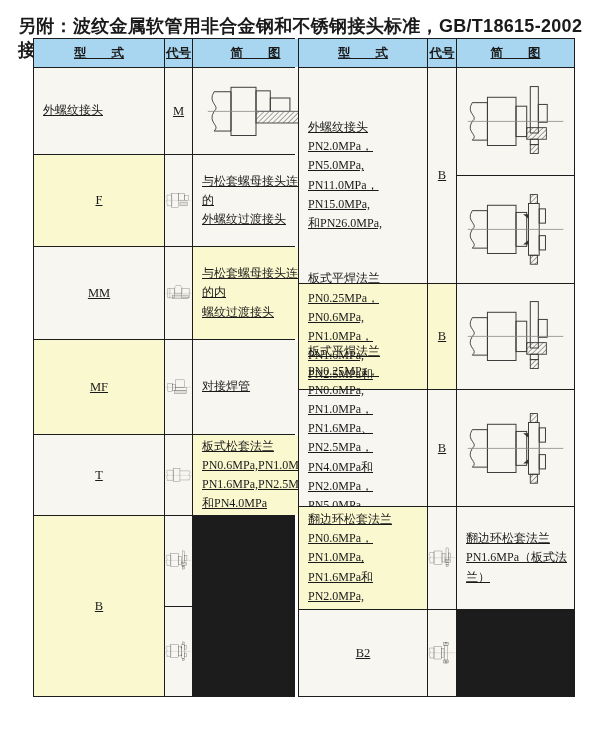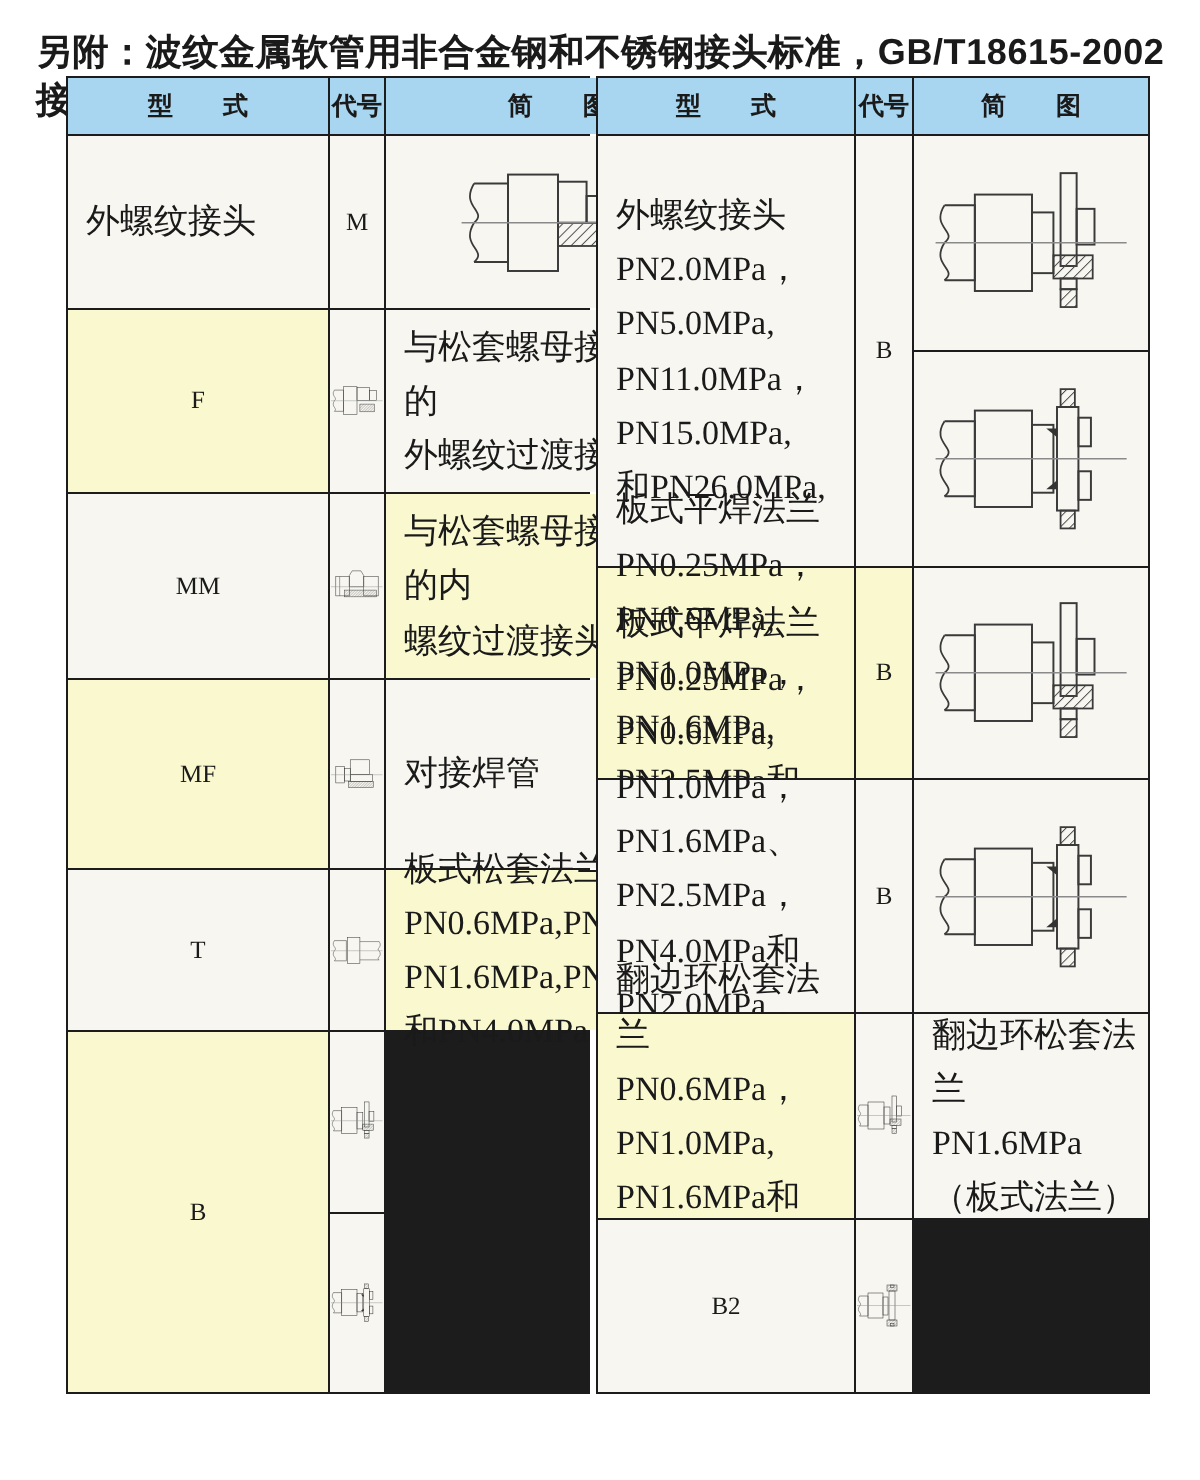--- a/index.html
+++ b/index.html
@@ -8,34 +8,34 @@
     font-family:"Liberation Serif","DejaVu Serif",serif;color:#1a1a1a;
     overflow:hidden;
   }
   .title{
     position:absolute;left:18px;top:14px;width:566px;
     font-family:"Liberation Sans","DejaVu Sans",sans-serif;
     font-weight:600;font-size:18px;letter-spacing:0.3px;
   }
   .tbl{
     position:absolute;top:38px;display:grid;gap:1px;
-    background:var(--border);border:1px solid var(--border);
+    background:var(--border);border:1px solid var(--border);text-decoration:underline;
   }
   .tbl-left{left:33px;width:260px;grid-template-columns:130px 27px 1fr;
     grid-template-rows:28px 86px 91px 92px 94px 80px 180px;}
   .tbl-right{left:298px;width:275px;grid-template-columns:128px 28px 1fr;
     grid-template-rows:28px 215px 105px 116px 102px 86px;}
   .hc{
     background:var(--header-bg);display:flex;align-items:center;justify-content:center;
     font-weight:700;font-size:12.5px;
   }
   .tc{
     background:var(--row-plain);padding:5px 4px 5px 9px;
     display:flex;flex-direction:column;justify-content:center;
-    font-size:17px;line-height:1.6;white-space:pre-line;
+    font-size:12px;line-height:1.6;white-space:pre-line;
   }
   .cc{
     background:var(--row-plain);display:flex;align-items:center;justify-content:center;
     font-size:12.5px;
   }
   .y{background:var(--row-yellow);}
   .dc{background:var(--row-plain);display:flex;flex-direction:column;min-height:0;}
   .half{flex:1;display:flex;align-items:center;justify-content:center;min-height:0;overflow:hidden;}
   .half + .half{border-top:1px solid var(--border);}
   .half svg{width:100px;display:block;}

